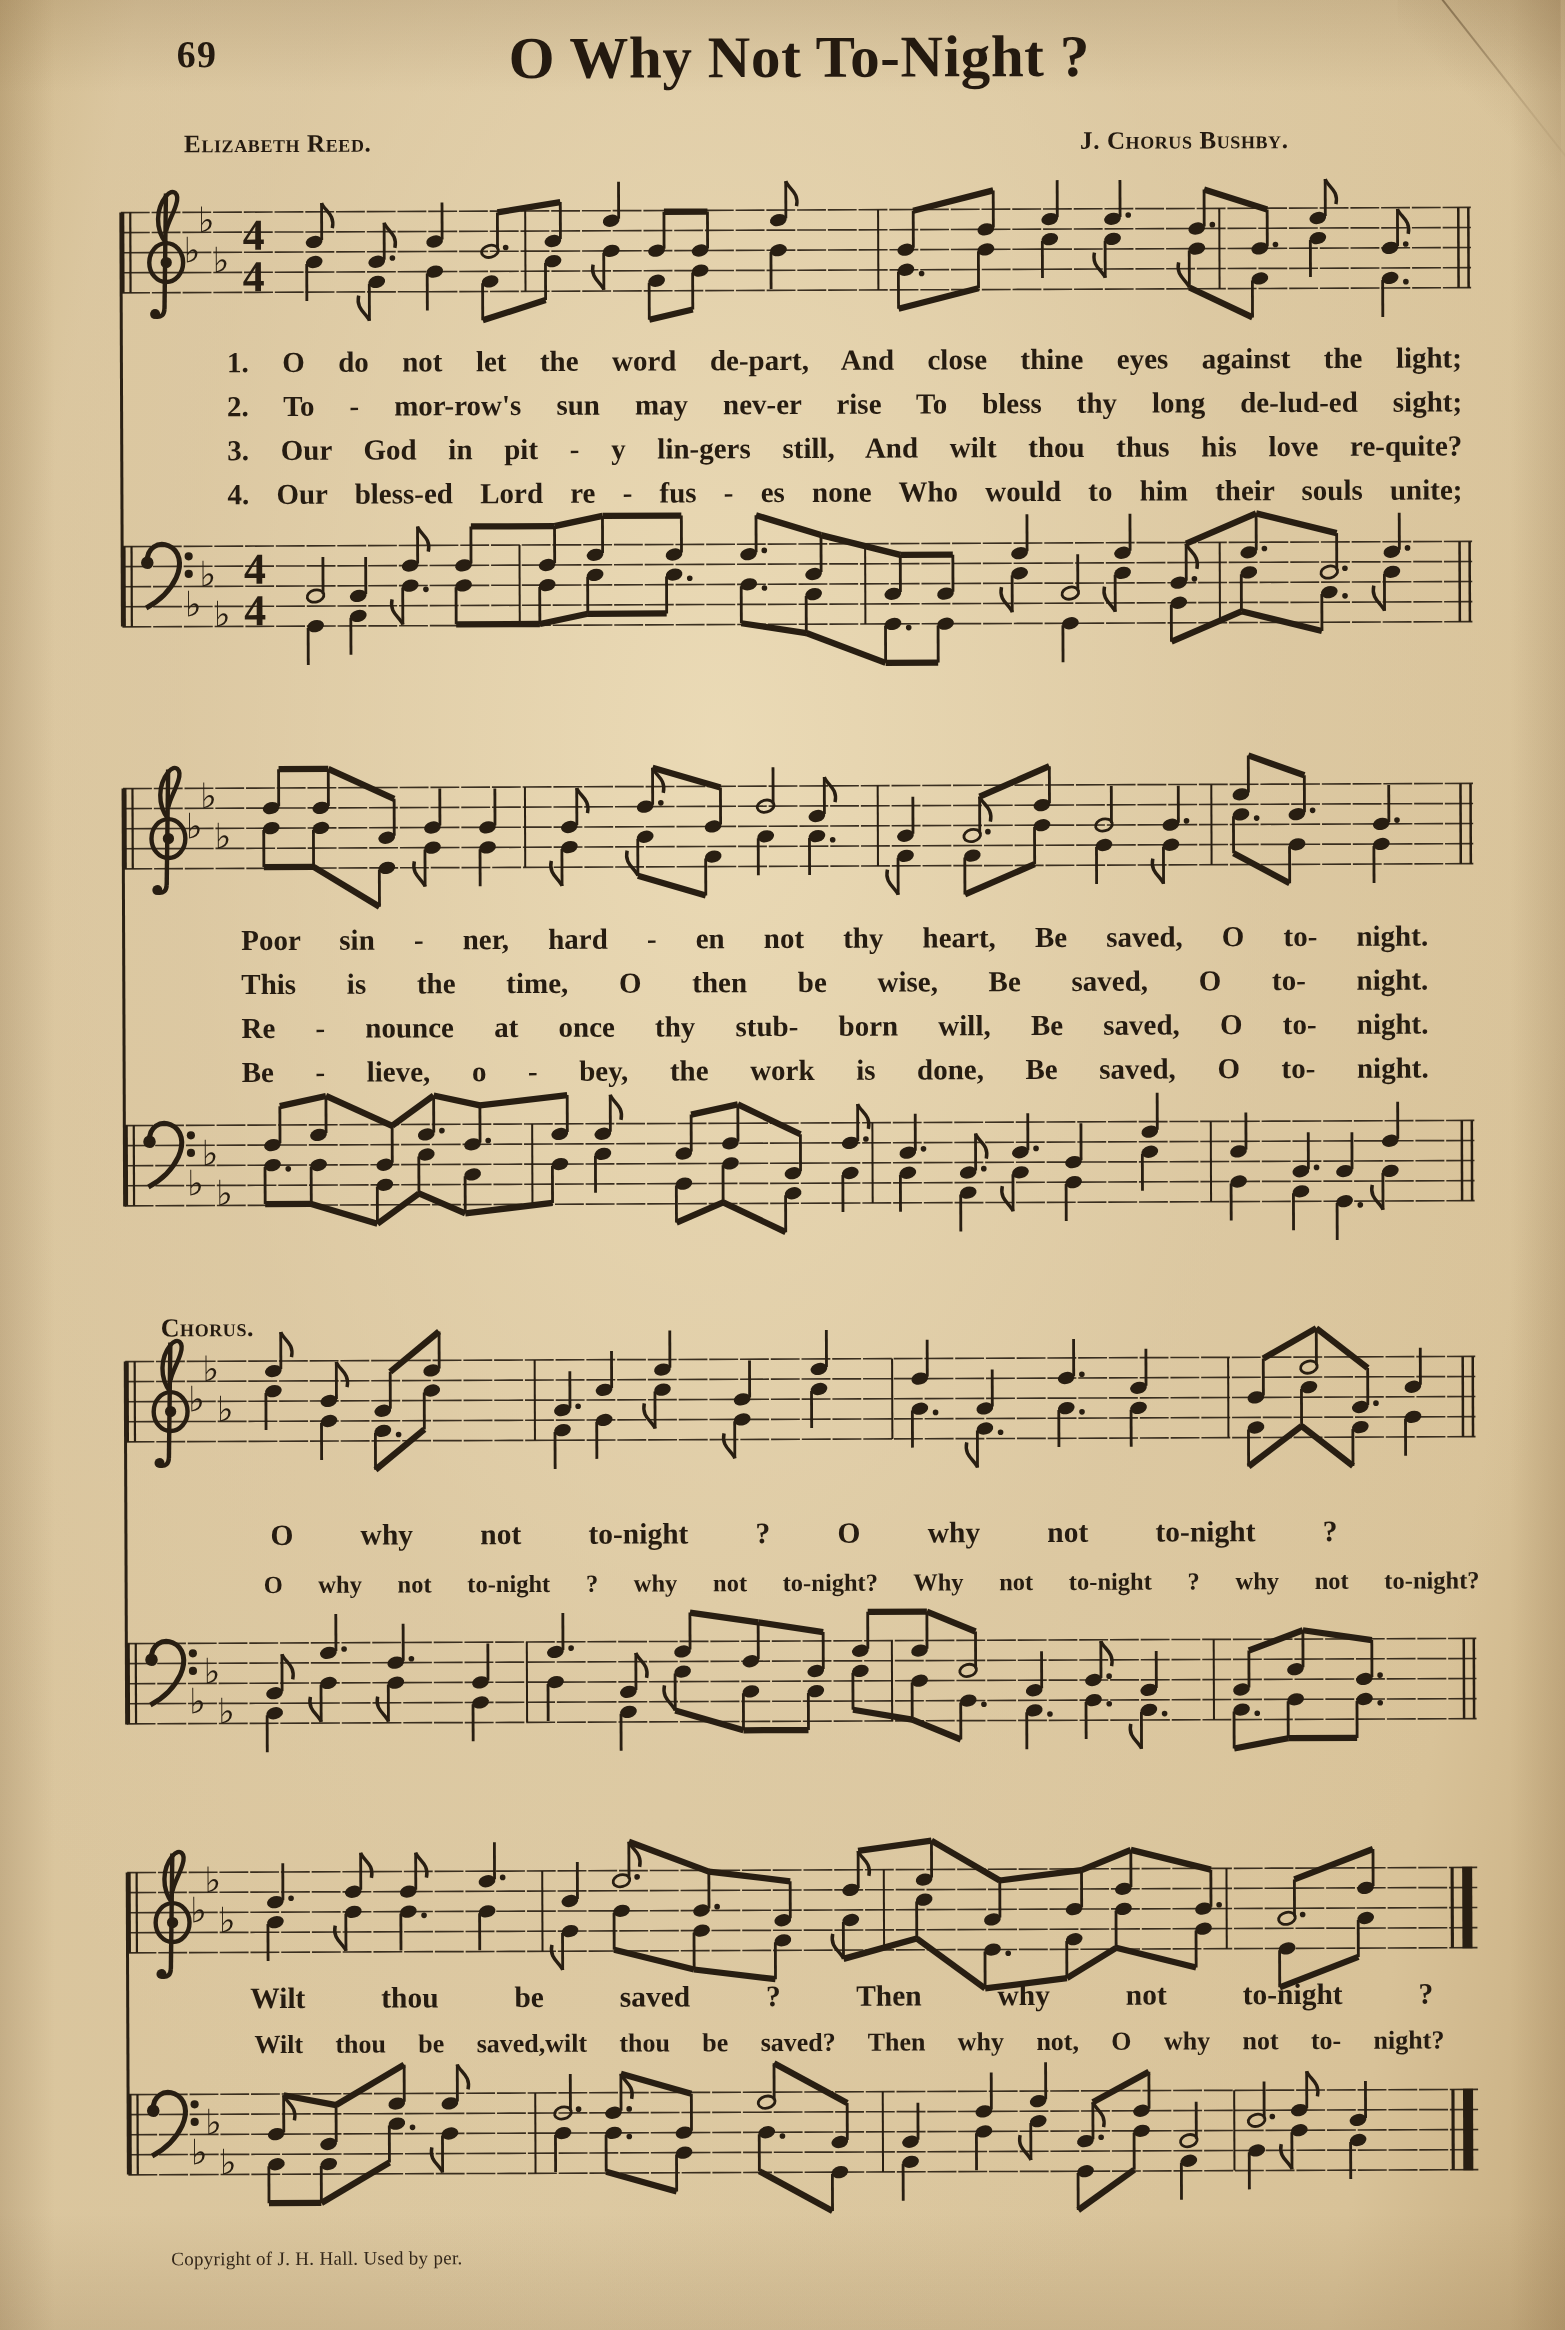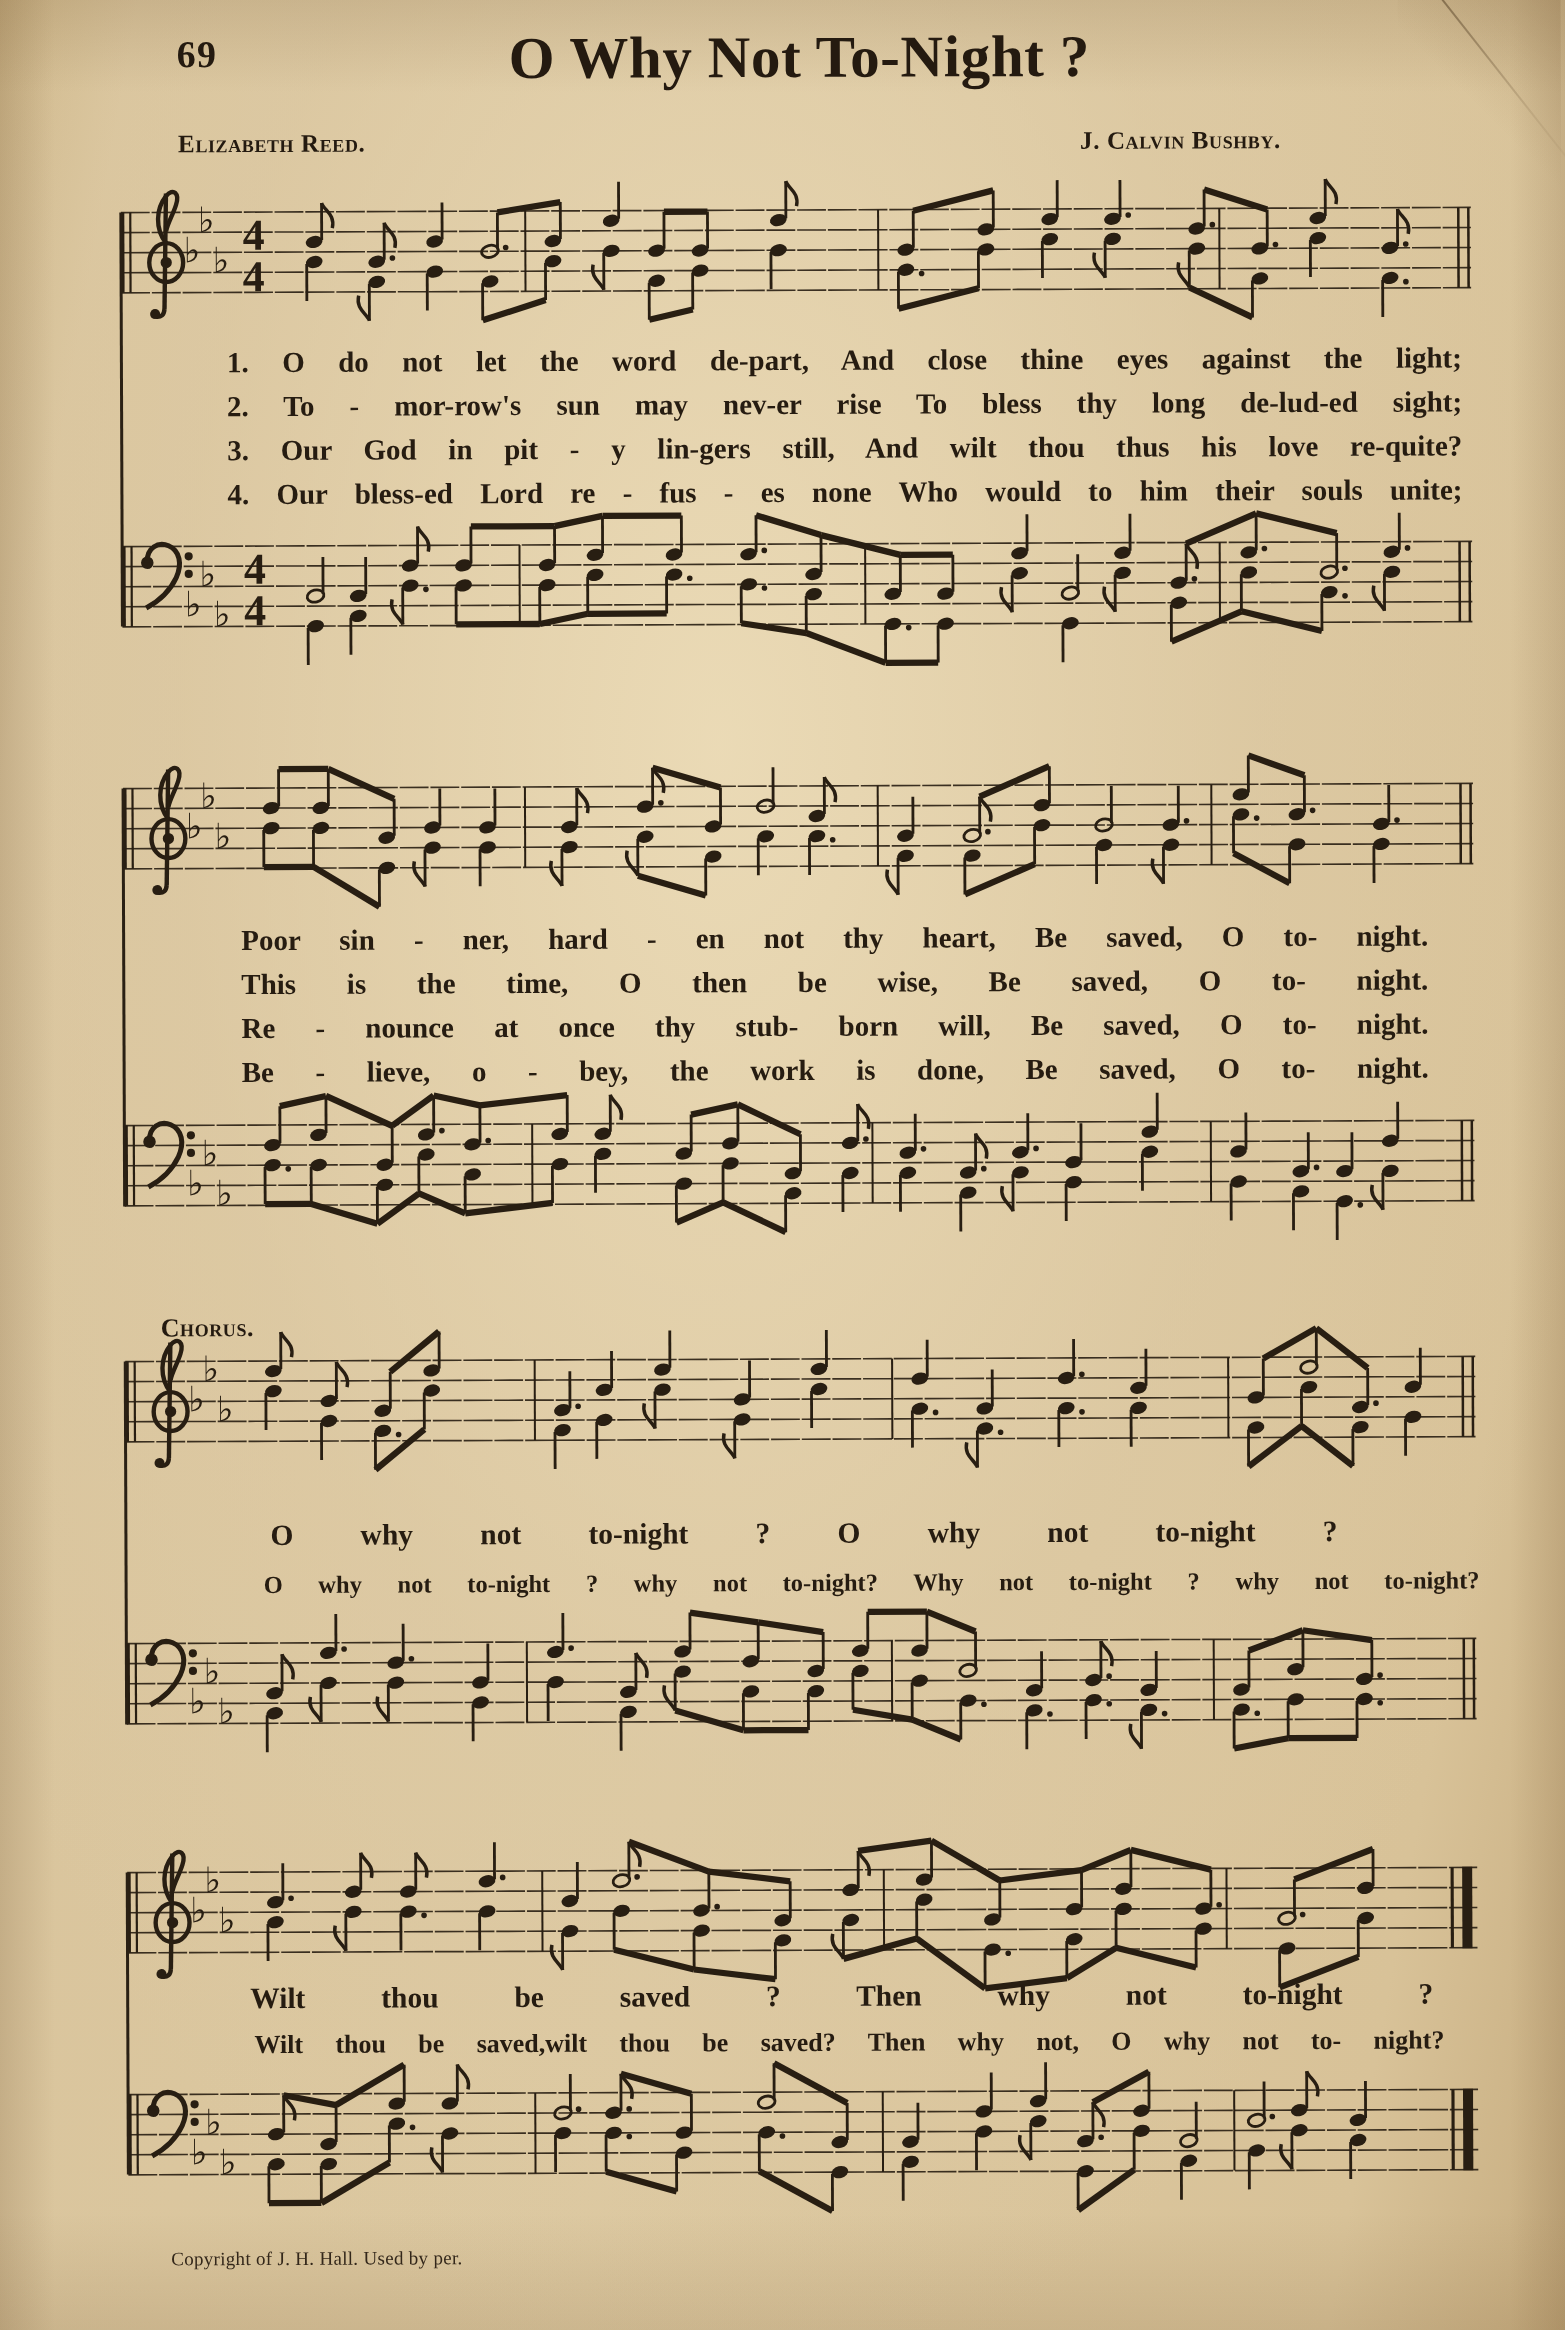--- a/index.html
+++ b/index.html
@@ -17,21 +17,21 @@
       linear-gradient(to bottom, rgba(120,90,50,.18) 0%, rgba(0,0,0,0) 4%),
       linear-gradient(to top, rgba(120,90,50,.16) 0%, rgba(0,0,0,0) 5%),
       linear-gradient(to right, rgba(110,80,45,.20) 0%, rgba(0,0,0,0) 3.5%),
       linear-gradient(to left, rgba(110,80,45,.18) 0%, rgba(0,0,0,0) 3.5%);
   }
   .sheet{position:absolute;inset:0;transform:rotate(-0.22deg);}
   .abs{position:absolute;}
   .hymn-number{left:181px;top:30px;font-size:38px;font-weight:700;letter-spacing:1.3px;}
   .title{left:402px;top:22.6px;width:803px;text-align:center;font-size:59px;font-weight:700;letter-spacing:0.6px;white-space:nowrap;}
   .byline{top:128px;font-size:25px;font-variant:small-caps;font-weight:700;letter-spacing:0.6px;}
-  .author{left:182px;}
+  .author{left:188px;}
   .composer{left:1084px;}
   .chorus-label{left:160px;top:1311px;font-size:26px;font-variant:small-caps;font-weight:700;letter-spacing:0.6px;}
   .copyright{left:167px;top:2246px;font-size:19px;letter-spacing:0.3px;color:#33271a;}
   .lyrics{position:absolute;text-align:justify;text-align-last:justify;color:#261c11;}
   .lyrics .line{width:100%;}
   .verses{left:230px;top:338px;width:1235px;font-size:29px;line-height:44px;font-weight:600;}
   .refrain{left:242px;top:916px;width:1187px;font-size:29px;line-height:44px;font-weight:600;}
   .chorus1{left:269px;top:1517px;width:1067px;font-size:29.5px;font-weight:600;}
   .chorus2{left:262px;top:1569px;width:1216px;font-size:24.5px;font-weight:700;}
   .final1{left:247px;top:1980px;width:1183px;font-size:29.5px;font-weight:600;}
@@ -48,21 +48,21 @@
 <div class="vignette"></div>
 
 <div class="sheet">
 
   <div class="corner-shadow"></div>
   <div class="crease"></div>
 
   <div class="abs hymn-number">69</div>
   <div class="abs title">O Why Not To-Night ?</div>
   <div class="abs byline author">Elizabeth Reed.</div>
-  <div class="abs byline composer">J. Calvin Bushby.</div>
+  <div class="abs byline composer">J. Chorus Bushby.</div>
 
   <svg class="staff" style="top:166px" viewBox="0 0 2160 320">
       <line x1="4" y1="70" x2="2156" y2="70" stroke="#281e12" stroke-width="2.6" opacity="0.9" stroke-dasharray="46 3"></line>
       <line x1="4" y1="102" x2="2156" y2="102" stroke="#281e12" stroke-width="2.6" opacity="0.9" stroke-dasharray="46 3"></line>
       <line x1="4" y1="134" x2="2156" y2="134" stroke="#281e12" stroke-width="2.6" opacity="0.9" stroke-dasharray="46 3"></line>
       <line x1="4" y1="166" x2="2156" y2="166" stroke="#281e12" stroke-width="2.6" opacity="0.9" stroke-dasharray="46 3"></line>
       <line x1="4" y1="198" x2="2156" y2="198" stroke="#281e12" stroke-width="2.6" opacity="0.9" stroke-dasharray="46 3"></line>
       <line x1="7" y1="70" x2="7" y2="198" stroke="#281e12" stroke-width="5"></line>
       <line x1="19" y1="70" x2="19" y2="198" stroke="#281e12" stroke-width="3.5"></line>
       <line x1="2136" y1="70" x2="2136" y2="198" stroke="#281e12" stroke-width="4"></line>

